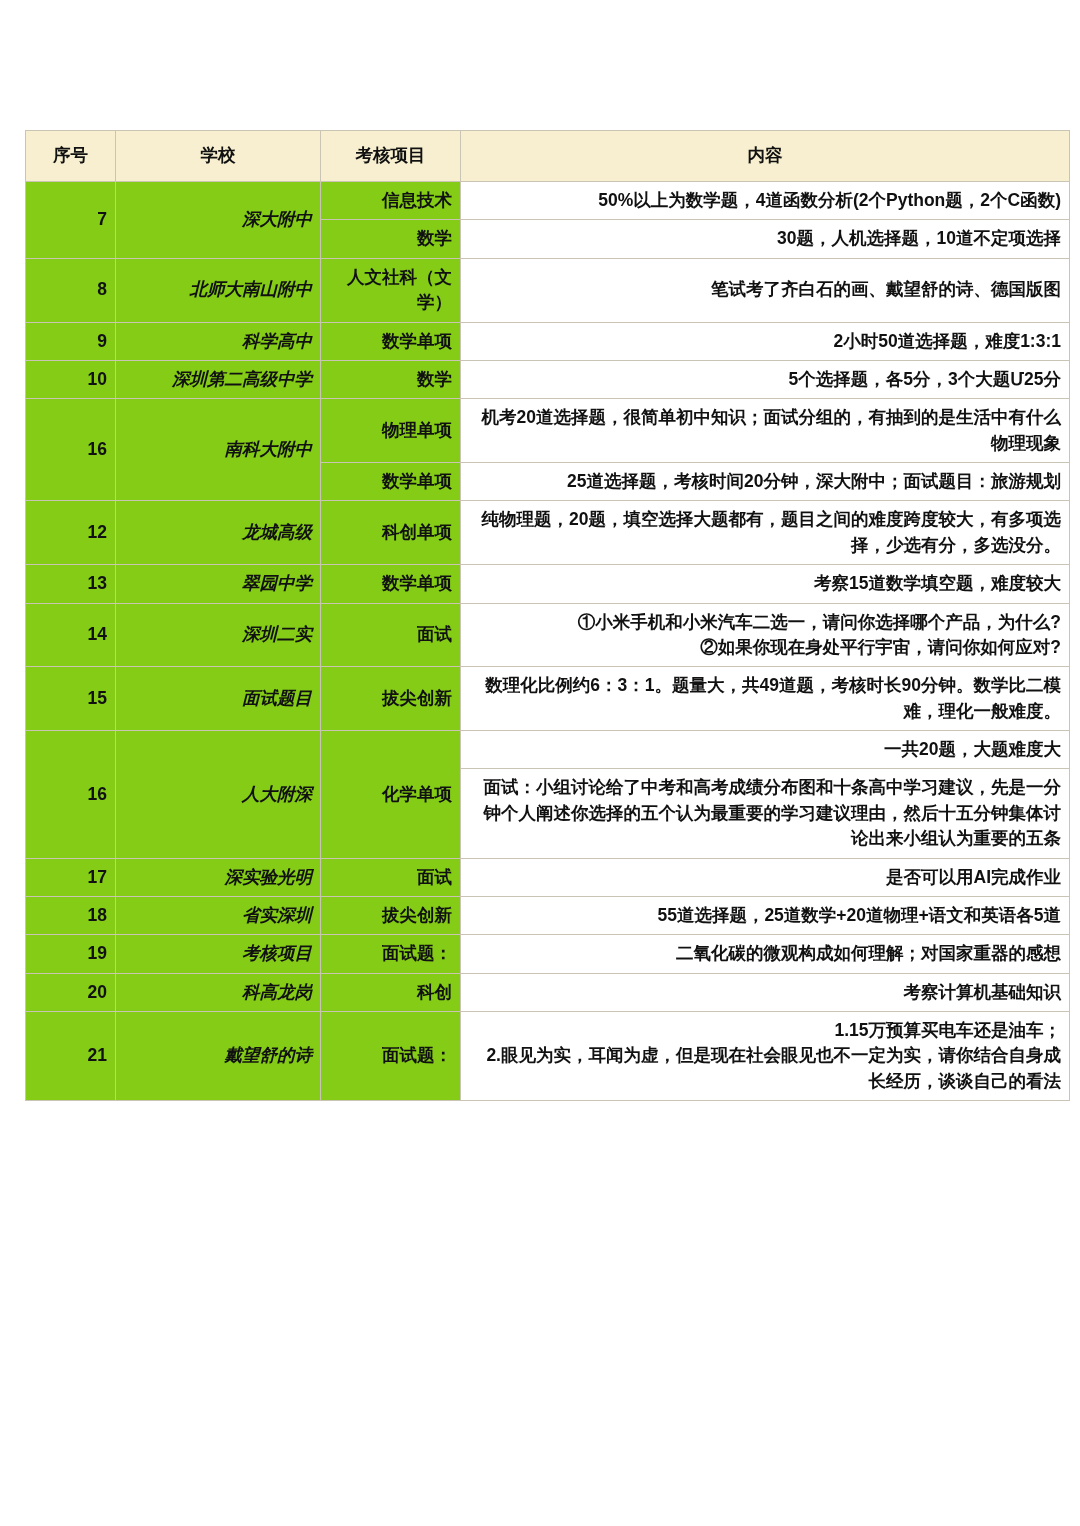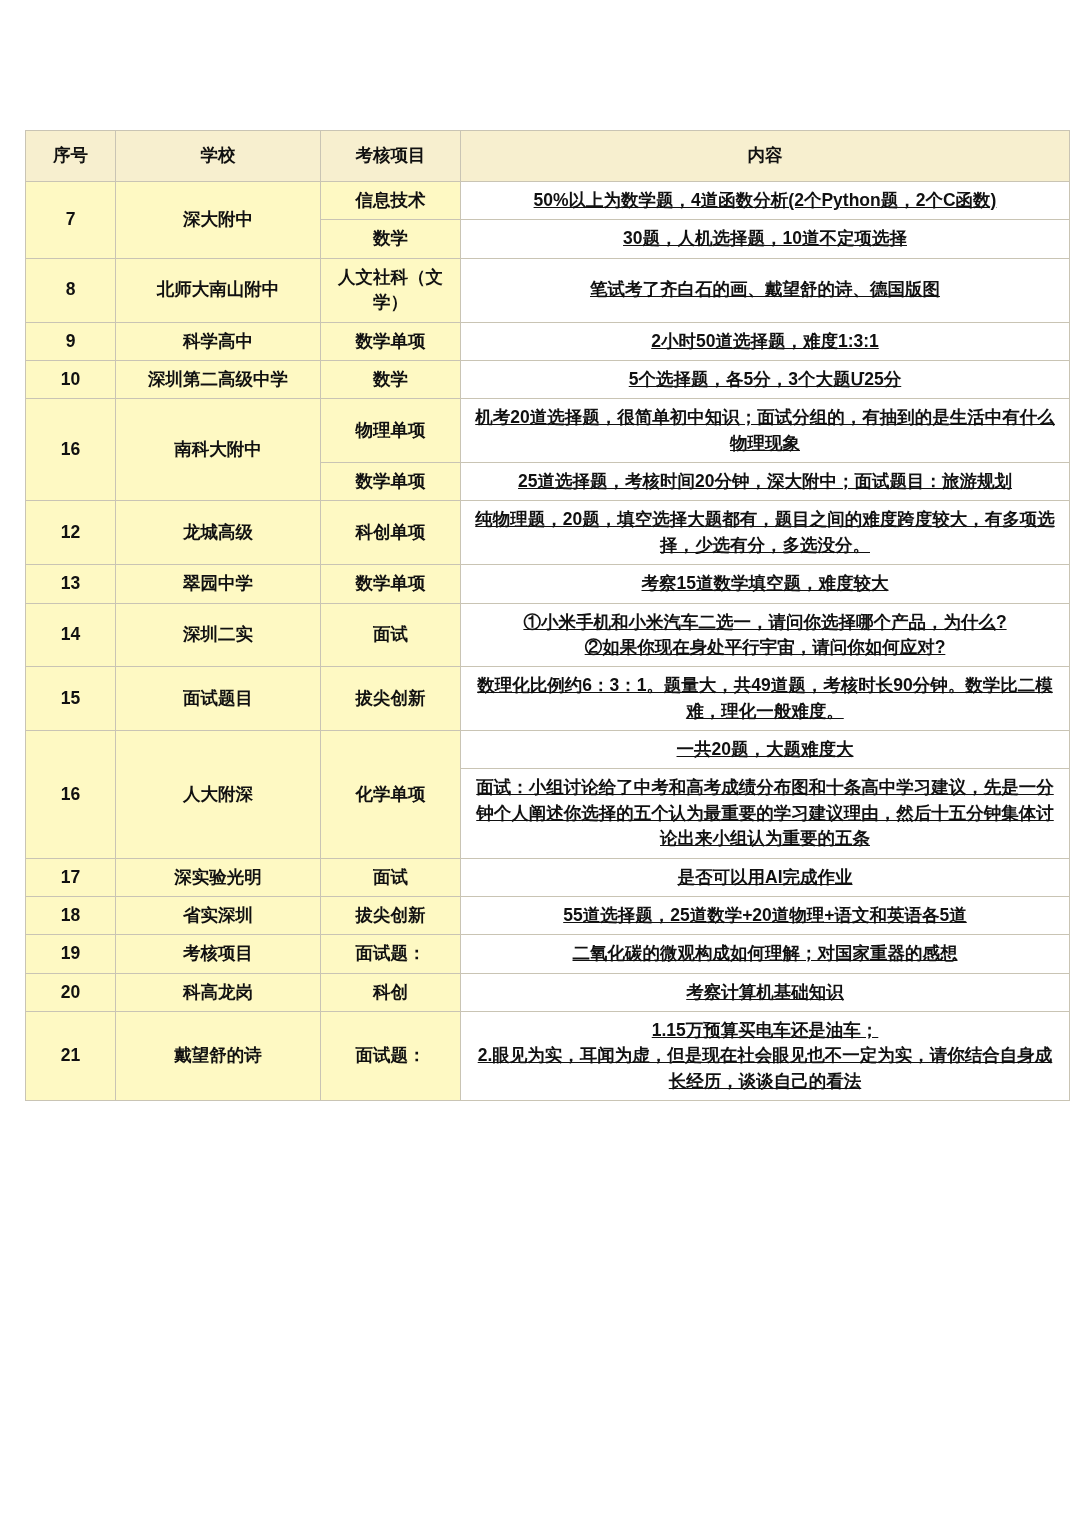--- a/index.html
+++ b/index.html
@@ -51,32 +51,31 @@
     font-size: 19px;
     height: 38px;
     font-weight: bold;
   }
   col.c-no { width: 90px; }
   col.c-school { width: 205px; }
   col.c-item { width: 140px; }
   col.c-content { width: 609px; }
 
   td.no, td.school, td.item {
-    text-align: center;
-    background: #fef9c3;
+    text-align: right;
+    background: #84cc16;
   }
   td.content {
-    text-align: center;
+    text-align: right;
     background: #ffffff;
     padding-left: 10px;
     padding-right: 10px;
-    text-decoration: underline;
   }
   td.no { font-size: 19px; }
-  td.school { font-size: 18px; }
+  td.school { font-size: 18px; font-style: italic; }
   td.item { font-size: 18px; }
 
   .content-line {
     display: block;
   }
   
   .artifact {
     position: absolute;
     background: #cfcfcf;
     opacity: .55;

